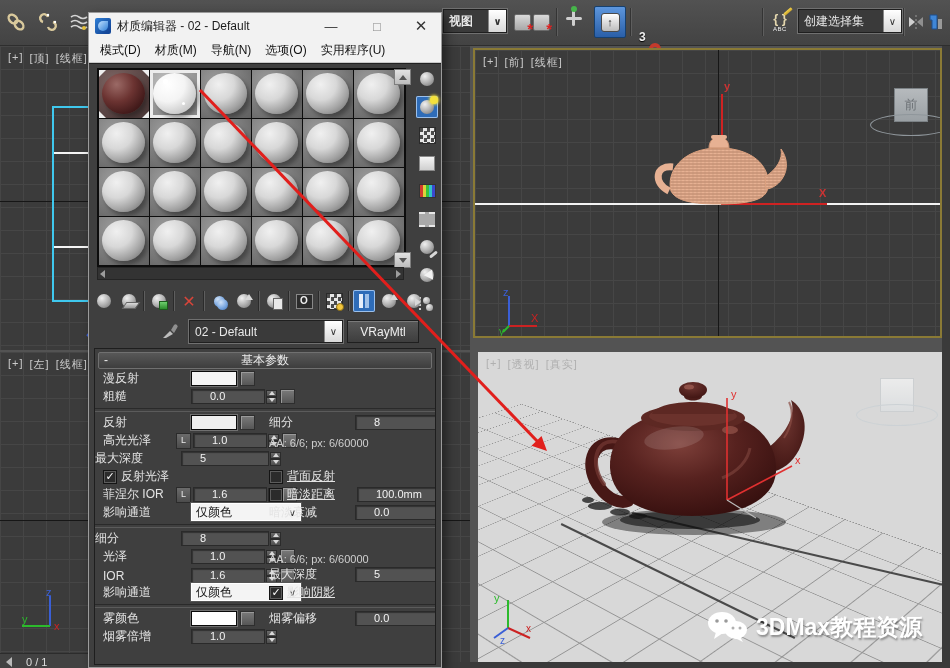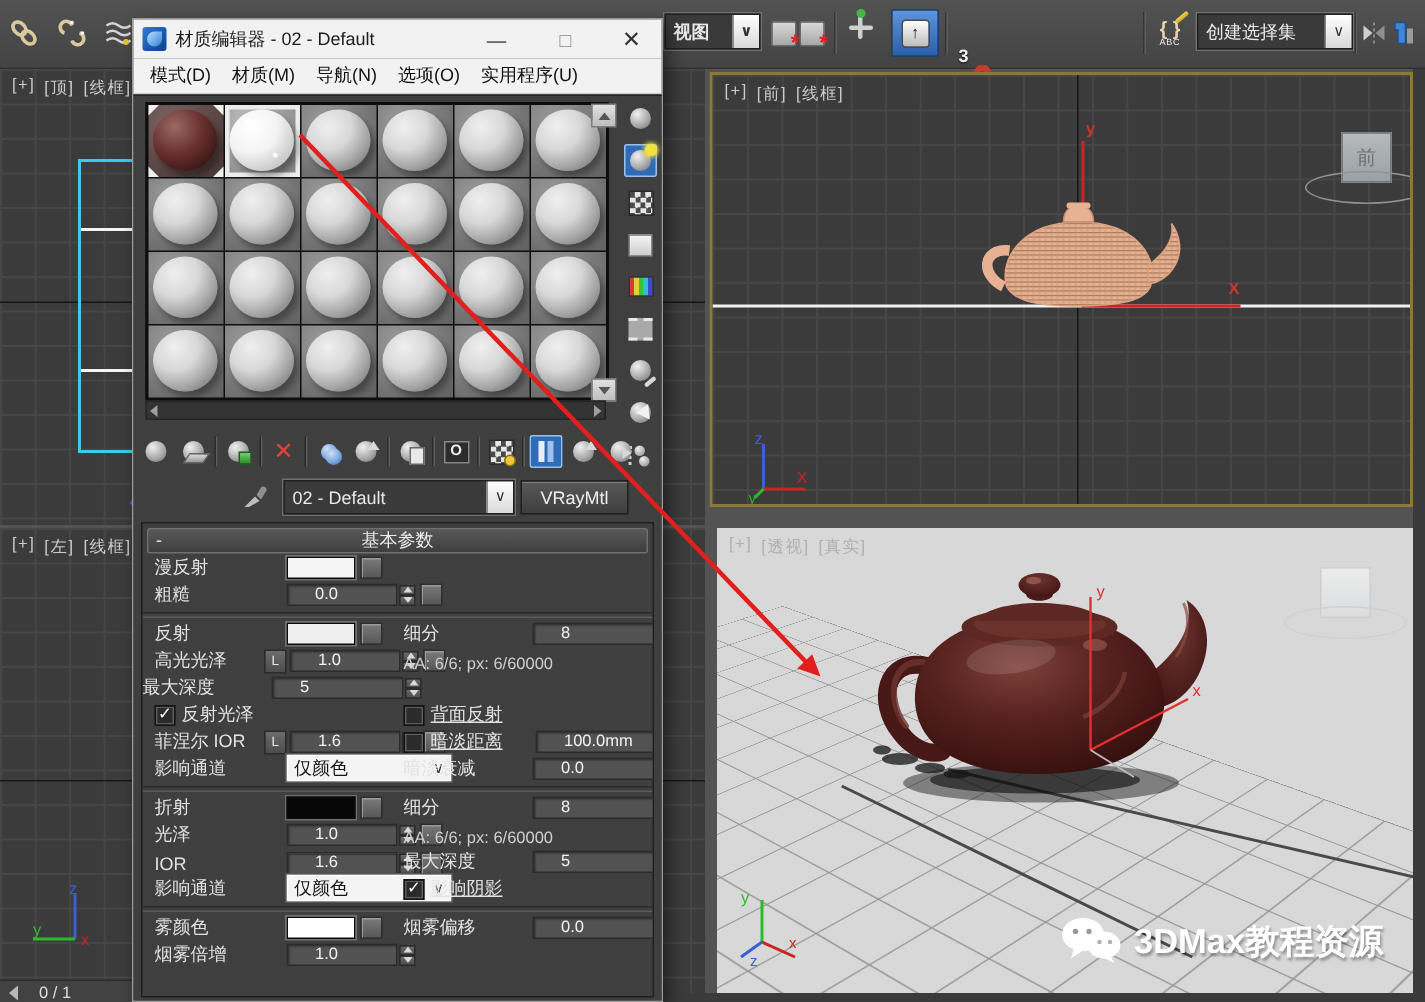--- a/index.html
+++ b/index.html
@@ -804,25 +804,20 @@
                       <i class="up"></i>
                       <i class="dn"></i>
                     </span>
                   </span>
                 </div>
               </div>
             </div>
             <div class="p-div"></div>
             <div class="p-section">
               <div class="p-row">
-                <div class="p-half p-left">
-                  <span class="p-label">折射</span>
-                  <span class="swatch" style="background: rgb(6, 6, 6);"></span>
-                  <span class="map-btn"></span>
-                </div>
                 <div class="p-half p-right">
                   <span class="p-label">细分</span>
                   <span class="spin">
                     <span class="spin-f">8</span>
                     <span class="spin-a">
                       <i class="up"></i>
                       <i class="dn"></i>
                     </span>
                   </span>
                 </div>

